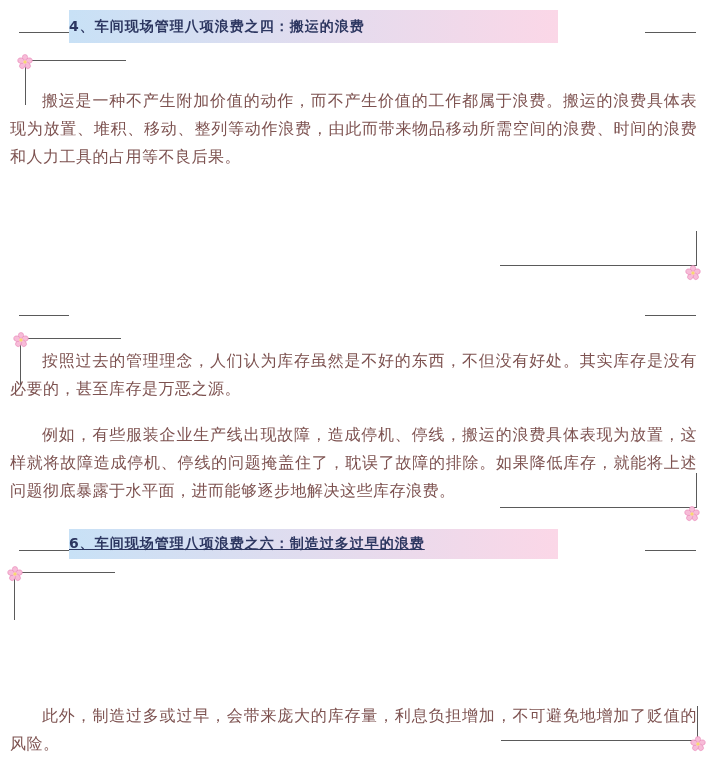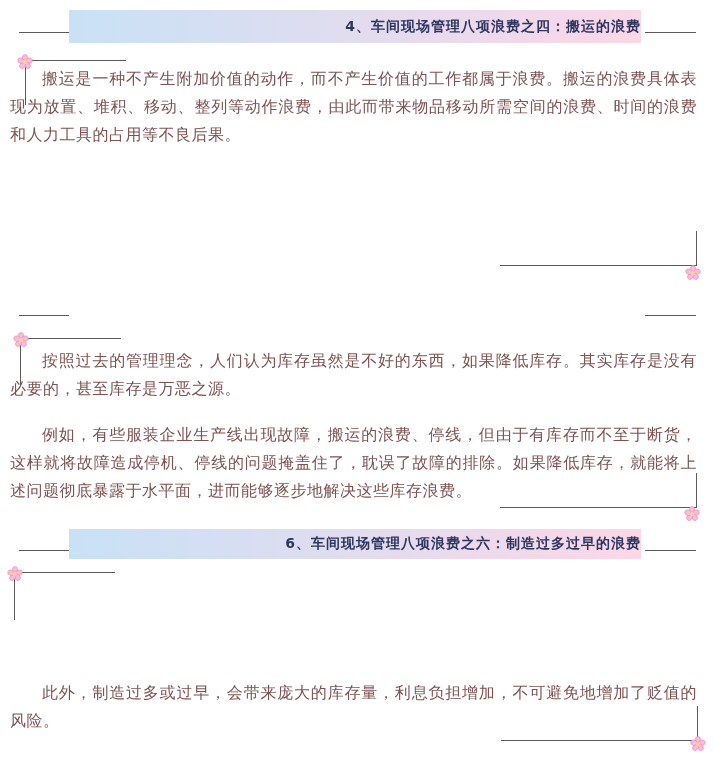--- a/index.html
+++ b/index.html
@@ -5,28 +5,27 @@
   html,body{margin:0;padding:0;background:#ffffff;}
   .page{
     position:relative;
     width:714px;height:759px;
     background:#ffffff;
     overflow:hidden;
     font-family:"DejaVu Sans","Liberation Sans",sans-serif;
   }
   .header-bar{
     position:absolute;
-    left:69px;width:552px;
-    display:flex;align-items:center;justify-content:flex-end;
+    left:69px;width:489px;
+    display:flex;align-items:center;justify-content:flex-start;
     background:linear-gradient(90deg,var(--bar-left,#c8e1f6),var(--bar-right,#fbd7e7));
     font-weight:bold;
     font-size:14px;
     letter-spacing:1px;
     color:var(--heading,#2c3660);
-    padding-left:20px;
   }
   .hline{position:absolute;height:1px;background:var(--line,#5a5a5a);}
   .vline{position:absolute;width:1px;background:var(--line,#5a5a5a);}
   .para{
     position:absolute;
     left:10px;width:687px;
     margin:0;
     font-size:16px;
     line-height:28px;
     letter-spacing:0.5px;
@@ -55,21 +54,21 @@
       <ellipse cx="10" cy="4.8" rx="3.4" ry="4.2" fill="#f7bcd8" stroke="#e887b8" stroke-width="0.7"></ellipse>
       <ellipse cx="10" cy="4.8" rx="3.4" ry="4.2" transform="rotate(72 10 10)" fill="#f7bcd8" stroke="#e887b8" stroke-width="0.7"></ellipse>
       <ellipse cx="10" cy="4.8" rx="3.4" ry="4.2" transform="rotate(144 10 10)" fill="#f7bcd8" stroke="#e887b8" stroke-width="0.7"></ellipse>
       <ellipse cx="10" cy="4.8" rx="3.4" ry="4.2" transform="rotate(216 10 10)" fill="#f7bcd8" stroke="#e887b8" stroke-width="0.7"></ellipse>
       <ellipse cx="10" cy="4.8" rx="3.4" ry="4.2" transform="rotate(288 10 10)" fill="#f7bcd8" stroke="#e887b8" stroke-width="0.7"></ellipse>
       <circle cx="10" cy="10" r="2.2" fill="#fce98e"></circle>
         <circle cx="10" cy="10" r="1" fill="#f3c24b"></circle>
     </svg>
   </div>
 
-  <p class="para" style="top:65px;">搬运是一种不产生附加价值的动作，而不产生价值的工作都属于浪费。搬运的浪费具体表现为放置、堆积、移动、整列等动作浪费，由此而带来物品移动所需空间的浪费、时间的浪费和人力工具的占用等不良后果。</p>
+  <p class="para" style="top:87px;">搬运是一种不产生附加价值的动作，而不产生价值的工作都属于浪费。搬运的浪费具体表现为放置、堆积、移动、整列等动作浪费，由此而带来物品移动所需空间的浪费、时间的浪费和人力工具的占用等不良后果。</p>
 
   <div class="vline" style="left:696px;top:231px;height:34px;"></div>
   <div class="hline" style="left:500px;top:265px;width:197px;"></div>
   <div class="flower" style="left:685px;top:265px;">
     <svg viewBox="0 0 20 20" width="16" height="16">
       <ellipse cx="10" cy="4.8" rx="3.4" ry="4.2" fill="#f7bcd8" stroke="#e887b8" stroke-width="0.7"></ellipse>
       <ellipse cx="10" cy="4.8" rx="3.4" ry="4.2" transform="rotate(72 10 10)" fill="#f7bcd8" stroke="#e887b8" stroke-width="0.7"></ellipse>
       <ellipse cx="10" cy="4.8" rx="3.4" ry="4.2" transform="rotate(144 10 10)" fill="#f7bcd8" stroke="#e887b8" stroke-width="0.7"></ellipse>
       <ellipse cx="10" cy="4.8" rx="3.4" ry="4.2" transform="rotate(216 10 10)" fill="#f7bcd8" stroke="#e887b8" stroke-width="0.7"></ellipse>
       <ellipse cx="10" cy="4.8" rx="3.4" ry="4.2" transform="rotate(288 10 10)" fill="#f7bcd8" stroke="#e887b8" stroke-width="0.7"></ellipse>
@@ -88,58 +87,58 @@
       <ellipse cx="10" cy="4.8" rx="3.4" ry="4.2" fill="#f7bcd8" stroke="#e887b8" stroke-width="0.7"></ellipse>
       <ellipse cx="10" cy="4.8" rx="3.4" ry="4.2" transform="rotate(72 10 10)" fill="#f7bcd8" stroke="#e887b8" stroke-width="0.7"></ellipse>
       <ellipse cx="10" cy="4.8" rx="3.4" ry="4.2" transform="rotate(144 10 10)" fill="#f7bcd8" stroke="#e887b8" stroke-width="0.7"></ellipse>
       <ellipse cx="10" cy="4.8" rx="3.4" ry="4.2" transform="rotate(216 10 10)" fill="#f7bcd8" stroke="#e887b8" stroke-width="0.7"></ellipse>
       <ellipse cx="10" cy="4.8" rx="3.4" ry="4.2" transform="rotate(288 10 10)" fill="#f7bcd8" stroke="#e887b8" stroke-width="0.7"></ellipse>
       <circle cx="10" cy="10" r="2.2" fill="#fce98e"></circle>
         <circle cx="10" cy="10" r="1" fill="#f3c24b"></circle>
     </svg>
   </div>
 
-  <p class="para" style="top:347px;">按照过去的管理理念，人们认为库存虽然是不好的东西，如果降低库存。其实库存是没有必要的，甚至库存是万恶之源。</p>
-  <p class="para" style="top:421px;">例如，有些服装企业生产线出现故障，搬运的浪费、停线，但由于有库存而不至于断货，这样就将故障造成停机、停线的问题掩盖住了，耽误了故障的排除。如果降低库存，就能将上述问题彻底暴露于水平面，进而能够逐步地解决这些库存浪费。</p>
+  <p class="para" style="top:347px;">按照过去的管理理念，人们认为库存虽然是不好的东西，不但没有好处。其实库存是没有必要的，甚至库存是万恶之源。</p>
+  <p class="para" style="top:421px;">例如，有些服装企业生产线出现故障，造成停机、停线，搬运的浪费具体表现为放置，这样就将故障造成停机、停线的问题掩盖住了，耽误了故障的排除。如果降低库存，就能将上述问题彻底暴露于水平面，进而能够逐步地解决这些库存浪费。</p>
 
   <div class="vline" style="left:696px;top:473px;height:35px;"></div>
   <div class="hline" style="left:500px;top:507px;width:197px;"></div>
   <div class="flower" style="left:684px;top:506px;">
     <svg viewBox="0 0 20 20" width="16" height="16">
       <ellipse cx="10" cy="4.8" rx="3.4" ry="4.2" fill="#f7bcd8" stroke="#e887b8" stroke-width="0.7"></ellipse>
       <ellipse cx="10" cy="4.8" rx="3.4" ry="4.2" transform="rotate(72 10 10)" fill="#f7bcd8" stroke="#e887b8" stroke-width="0.7"></ellipse>
       <ellipse cx="10" cy="4.8" rx="3.4" ry="4.2" transform="rotate(144 10 10)" fill="#f7bcd8" stroke="#e887b8" stroke-width="0.7"></ellipse>
       <ellipse cx="10" cy="4.8" rx="3.4" ry="4.2" transform="rotate(216 10 10)" fill="#f7bcd8" stroke="#e887b8" stroke-width="0.7"></ellipse>
       <ellipse cx="10" cy="4.8" rx="3.4" ry="4.2" transform="rotate(288 10 10)" fill="#f7bcd8" stroke="#e887b8" stroke-width="0.7"></ellipse>
       <circle cx="10" cy="10" r="2.2" fill="#fce98e"></circle>
         <circle cx="10" cy="10" r="1" fill="#f3c24b"></circle>
     </svg>
   </div>
 
   <div class="hline" style="left:19px;top:550px;width:50px;"></div>
-  <div class="header-bar" style="top:529px;height:30px;">
+  <div class="header-bar" style="top:529px;height:30px;text-decoration:underline;">
     <span>6、车间现场管理八项浪费之六：制造过多过早的浪费</span>
   </div>
   <div class="hline" style="left:645px;top:550px;width:51px;"></div>
 
   <div class="hline" style="left:15px;top:572px;width:100px;"></div>
   <div class="vline" style="left:14px;top:574px;height:46px;"></div>
   <div class="flower" style="left:7px;top:566px;">
     <svg viewBox="0 0 20 20" width="16" height="16">
       <ellipse cx="10" cy="4.8" rx="3.4" ry="4.2" fill="#f7bcd8" stroke="#e887b8" stroke-width="0.7"></ellipse>
       <ellipse cx="10" cy="4.8" rx="3.4" ry="4.2" transform="rotate(72 10 10)" fill="#f7bcd8" stroke="#e887b8" stroke-width="0.7"></ellipse>
       <ellipse cx="10" cy="4.8" rx="3.4" ry="4.2" transform="rotate(144 10 10)" fill="#f7bcd8" stroke="#e887b8" stroke-width="0.7"></ellipse>
       <ellipse cx="10" cy="4.8" rx="3.4" ry="4.2" transform="rotate(216 10 10)" fill="#f7bcd8" stroke="#e887b8" stroke-width="0.7"></ellipse>
       <ellipse cx="10" cy="4.8" rx="3.4" ry="4.2" transform="rotate(288 10 10)" fill="#f7bcd8" stroke="#e887b8" stroke-width="0.7"></ellipse>
       <circle cx="10" cy="10" r="2.2" fill="#fce98e"></circle>
         <circle cx="10" cy="10" r="1" fill="#f3c24b"></circle>
     </svg>
   </div>
 
-  <p class="para" style="top:679px;">此外，制造过多或过早，会带来庞大的库存量，利息负担增加，不可避免地增加了贬值的风险。</p>
+  <p class="para" style="top:702px;">此外，制造过多或过早，会带来庞大的库存量，利息负担增加，不可避免地增加了贬值的风险。</p>
 
   <div class="vline" style="left:697px;top:706px;height:35px;"></div>
   <div class="hline" style="left:501px;top:740px;width:197px;"></div>
   <div class="flower" style="left:690px;top:736px;">
     <svg viewBox="0 0 20 20" width="16" height="16">
       <ellipse cx="10" cy="4.8" rx="3.4" ry="4.2" fill="#f7bcd8" stroke="#e887b8" stroke-width="0.7"></ellipse>
       <ellipse cx="10" cy="4.8" rx="3.4" ry="4.2" transform="rotate(72 10 10)" fill="#f7bcd8" stroke="#e887b8" stroke-width="0.7"></ellipse>
       <ellipse cx="10" cy="4.8" rx="3.4" ry="4.2" transform="rotate(144 10 10)" fill="#f7bcd8" stroke="#e887b8" stroke-width="0.7"></ellipse>
       <ellipse cx="10" cy="4.8" rx="3.4" ry="4.2" transform="rotate(216 10 10)" fill="#f7bcd8" stroke="#e887b8" stroke-width="0.7"></ellipse>
       <ellipse cx="10" cy="4.8" rx="3.4" ry="4.2" transform="rotate(288 10 10)" fill="#f7bcd8" stroke="#e887b8" stroke-width="0.7"></ellipse>

